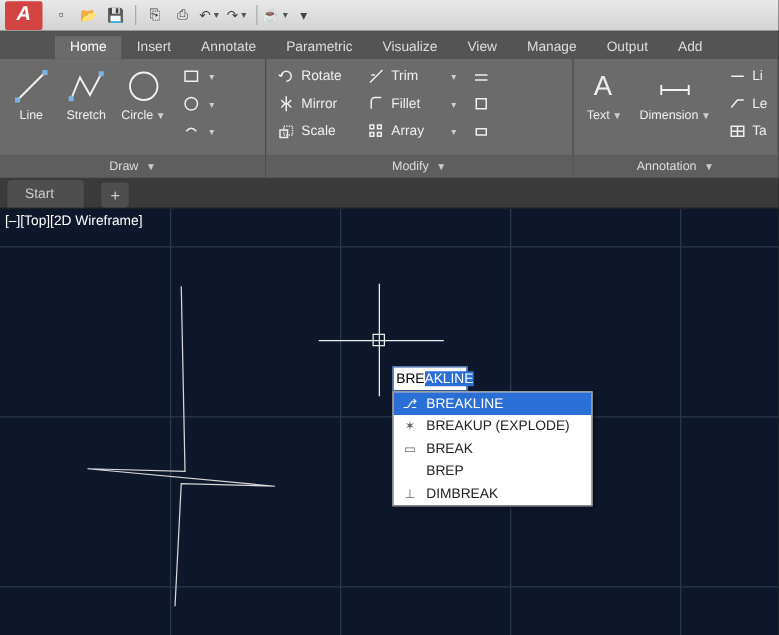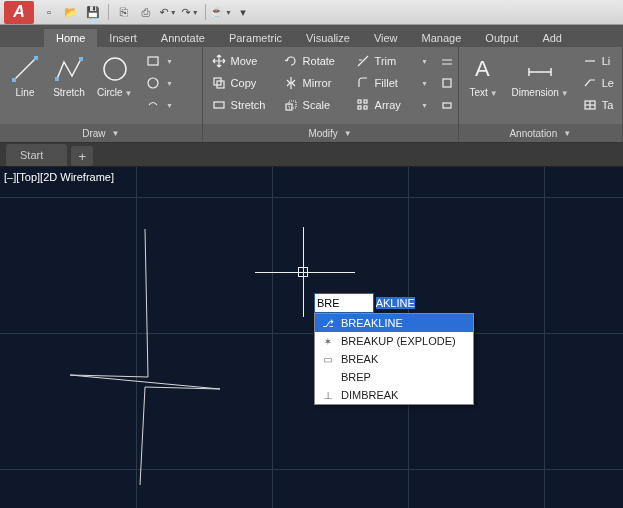--- a/index.html
+++ b/index.html
@@ -29,21 +29,21 @@
   .big-icon svg { stroke:#f2f2f2; fill:none; stroke-width:1.5; }
   .small-row { display:flex; align-items:center; gap:4px; color:#eee; font-size:11px; cursor:pointer; height:20px; padding:0 2px;}
   .small-icon { width:16px; height:16px; display:flex; align-items:center; justify-content:center; }
   .small-icon svg { stroke:#eee; fill:none; stroke-width:1.2;}
   .col { display:flex; flex-direction:column; gap:2px; }
   .modify-grid .small-row span.lbl { min-width:42px; }
   .mini-dd { font-size:8px; color:#ccc; margin-left:2px;}
 
   
   .doc-tabs { height: 24px; background:#3a3a3a; display:flex; align-items:flex-end; padding-left:6px; gap:0; border-bottom:1px solid #222;}
-  .doc-tab { height:22px; padding:0 24px 0 14px; background:#4e4e4e; color:#ccc; font-size:11px; display:flex; align-items:center; border-top-left-radius:3px; border-top-right-radius:3px; margin-right:2px; position:relative; cursor:pointer;}
+  .doc-tab { height:22px; padding:0 24px 0 14px; background:#4e4e4e; color:#ccc; font-size:11px; display:flex; align-items:center; border-top-left-radius:3px; border-top-right-radius:3px; margin-right:12px; position:relative; cursor:pointer;}
   .doc-tab.active { background:#5c5c5c; color:#fff;}
   .doc-tab .close { position:absolute; right:6px; font-size:10px; color:#aaa;}
   .doc-add { width:22px; height:20px; background:#4e4e4e; color:#ccc; display:flex; align-items:center; justify-content:center; border-radius:3px; font-size:13px; cursor:pointer; margin-left:2px;}
 
   
   .canvas { position:relative; height: calc(508px - 25px - 22px - 96px - 24px); background:#0f172a; overflow:hidden;}
   .view-label { position:absolute; left:4px; top:4px; color:#fff; font-size:11px; }
   .gridline { position:absolute; background:#2a3a48; }
   .crosshair-h { position:absolute; height:1px; background:#eee; }
   .crosshair-v { position:absolute; width:1px; background:#eee; }
@@ -172,47 +172,20 @@
         <span class="mini-dd">▼</span>
       </div>
   </div>
 
   <div class="panel" style="width:256px;">
     <div class="panel-body modify-grid">
       <div class="col">
         <div class="small-row">
             <div class="small-icon">
               <svg width="14" height="14">
-                <path d="M7 1v12M1 7h12M7 1l-2 2M7 1l2 2M7 13l-2 -2M7 13l2 -2M1 7l2 -2M1 7l2 2M13 7l-2 -2M13 7l-2 2"></path>
-              </svg>
-            </div>
-            <span class="lbl">Move</span>
-          </div>
-        <div class="small-row">
-            <div class="small-icon">
-              <svg width="14" height="14">
-                <rect x="2" y="2" width="7" height="7"></rect>
-                <rect x="5" y="5" width="7" height="7"></rect>
-              </svg>
-            </div>
-            <span class="lbl">Copy</span>
-          </div>
-        <div class="small-row">
-            <div class="small-icon">
-              <svg width="14" height="14">
-                <rect x="2" y="4" width="10" height="6"></rect>
-              </svg>
-            </div>
-            <span class="lbl">Stretch</span>
-          </div>
-      </div>
-      <div class="col">
-        <div class="small-row">
-            <div class="small-icon">
-              <svg width="14" height="14">
                 <path d="M3 7 A4 4 0 1 1 7 11"></path>
                 <path d="M3 7l-2 -1M3 7l1 -2"></path>
               </svg>
             </div>
             <span class="lbl">Rotate</span>
           </div>
         <div class="small-row">
             <div class="small-icon">
               <svg width="14" height="14">
                 <path d="M7 1v12M3 4l3 3-3 3M11 4l-3 3 3 3"></path>
@@ -369,21 +342,21 @@
   <div class="breakline-path" style="left:60px; top:60px;">
     <svg width="170" height="260">
       <polyline points="85,2 88,150 10,148 160,162 85,160 80,258"></polyline>
     </svg>
   </div>
 
   <div class="crosshair-v" style="left:303px; top:60px; height:90px;"></div>
   <div class="crosshair-h" style="top:105px; left:255px; width:100px;"></div>
   <div class="cursor-box" style="left:298px; top:100px;"></div>
 
-  <div class="cmd-input" style="left:314px; top:126px; width:60px;gap:36px;">
+  <div class="cmd-input" style="left:314px; top:126px; width:60px;">
     <span class="typed">BRE</span>
       <span class="sel">AKLINE</span>
       <span class="caret"></span>
   </div>
 
   <div class="ac-list" style="left:314px; top:146px; width:160px;">
     <div class="ac-item selected">
         <div class="ac-icon">⎇</div>
         <span>BREAKLINE</span>
       </div>

